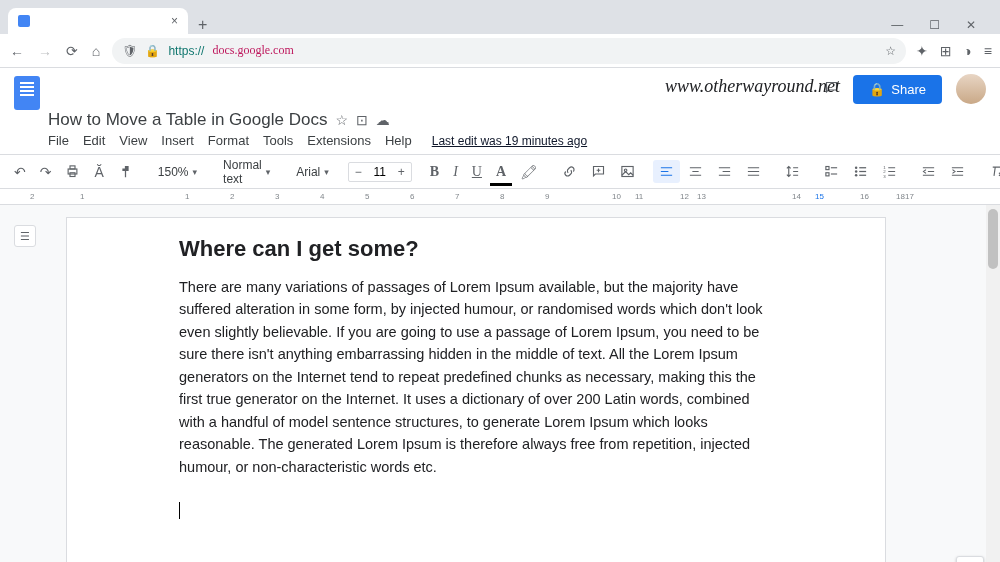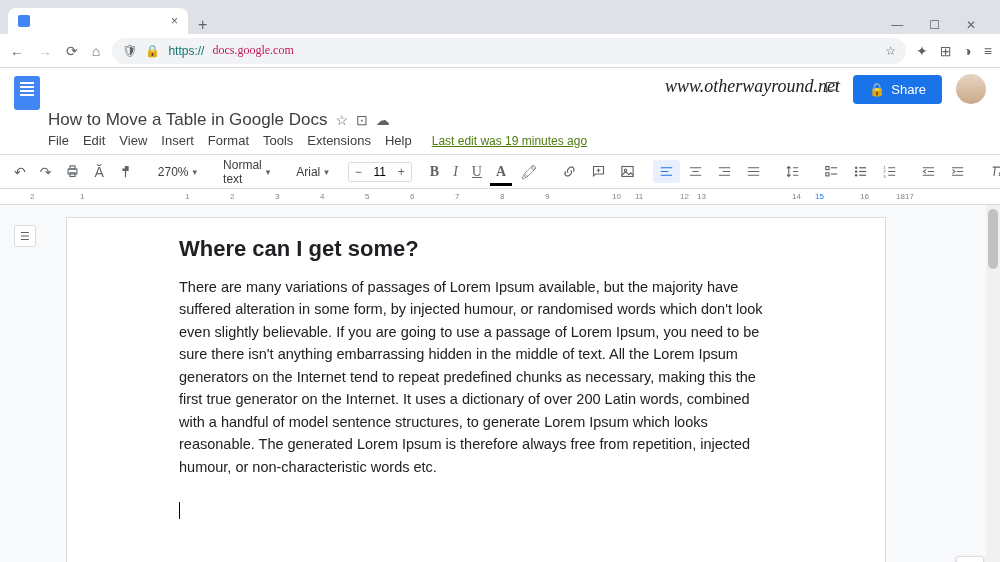--- a/index.html
+++ b/index.html
@@ -24,21 +24,21 @@
 
 .docs-header { padding: 6px 14px 0; display: flex; align-items: flex-start; gap: 8px; }
 .docs-logo { width: 26px; height: 34px; background: #4285f4; border-radius: 3px; position: relative; margin-top: 2px; }
 .docs-logo::before { content: ''; position: absolute; left: 6px; top: 6px; right: 6px; height: 2px; background: #fff; box-shadow: 0 4px 0 #fff, 0 8px 0 #fff, 0 12px 0 #fff; }
 .title-area { flex: 1; margin-top: 36px; }
 .doc-title-row { display: flex; align-items: center; gap: 8px; }
 .doc-title { font-size: 17px; color: #3c4043; }
 .title-ic { color: #5f6368; font-size: 14px; }
 .menu-row { display: flex; gap: 14px; font-size: 13px; color: #3c4043; margin-top: 3px; align-items: center; }
 .menu-row span { cursor: pointer; }
-.last-edit { color: #4d7c0f; text-decoration: underline; font-size: 12px; margin-left: 6px; }
+.last-edit { color: #0f172a; text-decoration: underline; font-size: 12px; margin-left: 6px; }
 .header-right { display: flex; align-items: center; gap: 14px; }
 .share-btn { background: #1a73e8; color: #fff; border: none; border-radius: 4px; padding: 7px 16px; font-size: 13px; display: flex; align-items: center; gap: 6px; cursor: pointer; }
 .avatar { width: 30px; height: 30px; border-radius: 50%; background: linear-gradient(#e8d5c4, #c9a887); }
 .comment-ic { color: #5f6368; font-size: 16px; cursor: pointer; }
 
 
 .watermark { position: absolute; top: 76px; right: 160px; font-family: 'Comic Sans MS', cursive; font-size: 18px; font-style: italic; color: #202124; pointer-events: none; }
 
 
 .toolbar { border-top: 1px solid #dadce0; border-bottom: 1px solid #dadce0; height: 35px; display: flex; align-items: center; padding: 0 8px; gap: 2px; margin-top: 6px; }
@@ -163,21 +163,21 @@
         <rect x="8" y="14" width="8" height="6"></rect>
       </svg>
     </span>
   <span class="tb-btn">Ă</span>
   <span class="tb-btn">
       <svg class="ic-fill" viewBox="0 0 24 24">
         <path d="M17 3h-6v4h-4v4h4v10h2V11h4V3z"></path>
       </svg>
     </span>
   <div class="tb-sep"></div>
-  <span class="tb-sel">270%</span>
+  <span class="tb-sel">150%</span>
   <div class="tb-sep"></div>
   <span class="tb-sel" style="width:90px">Normal text</span>
   <div class="tb-sep"></div>
   <span class="tb-sel" style="width:70px">Arial</span>
   <div class="tb-sep"></div>
   <div class="font-size-box">
     <span class="pm">−</span>
     <span class="sz">11</span>
     <span class="pm">+</span>
   </div>

